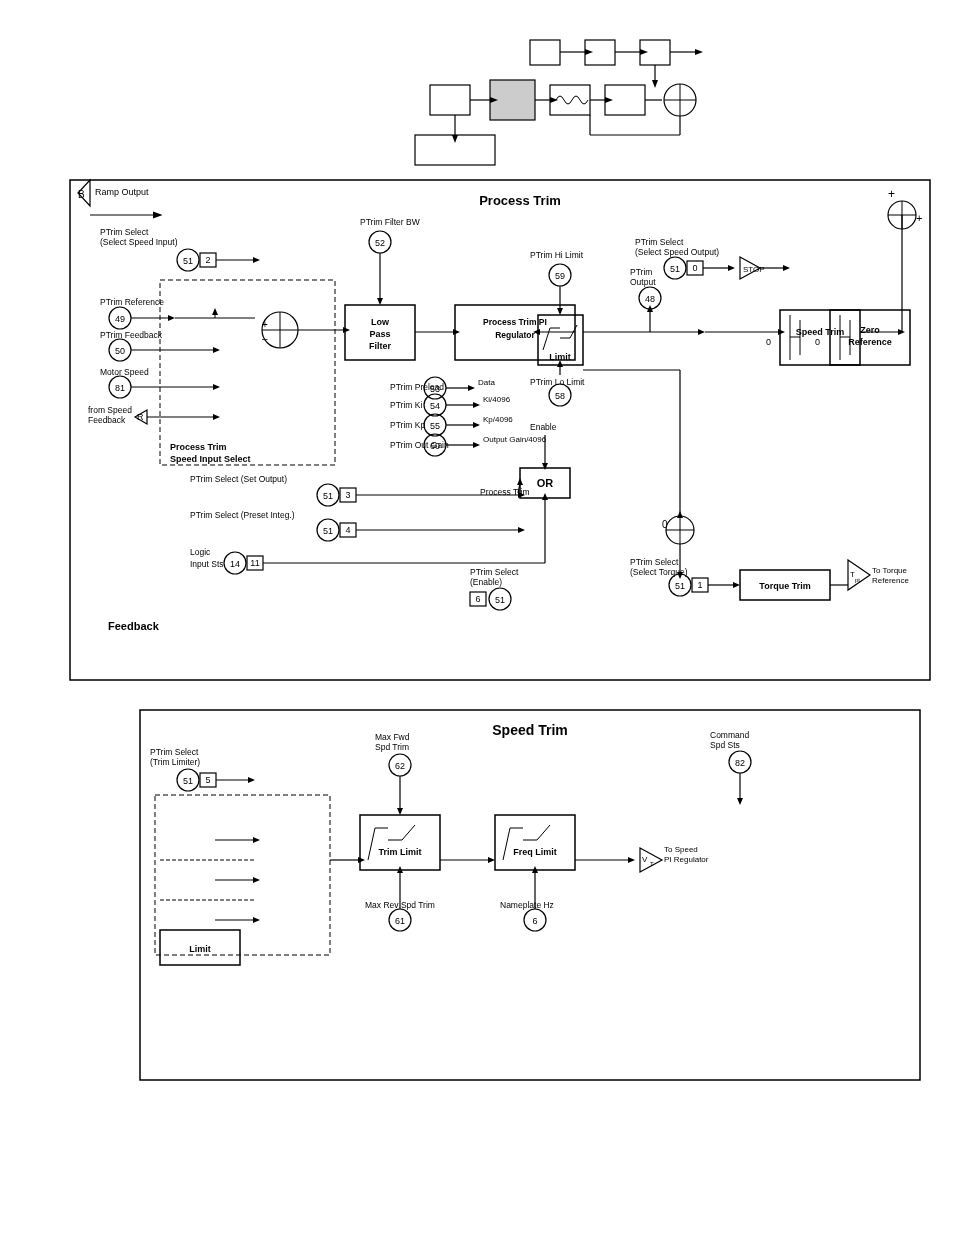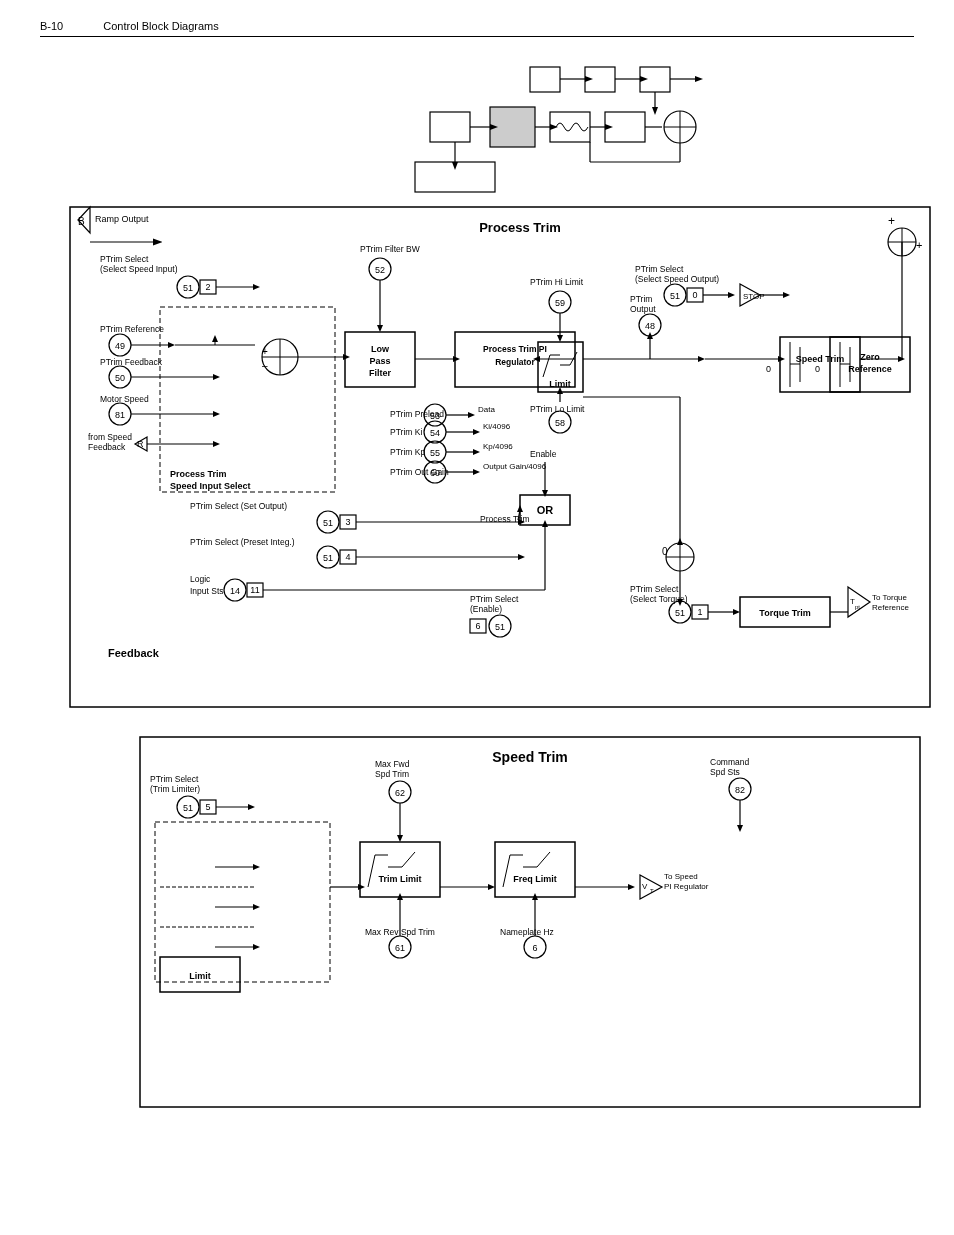--- a/index.html
+++ b/index.html
@@ -58,24 +58,20 @@
     }
     text {
       font-family: Arial, sans-serif;
     }
   </style>
 </head>
 <body>
 
 <div class="page">
 
-  <div class="header">
-    <span class="header-left">B-10</span>
-    <span class="header-center">Control Block Diagrams</span>
-  </div>
 
 
   <div class="diagram-area">
     <svg width="900" height="1100" viewBox="0 0 900 1100">
 
       <g>
 
         <rect x="490" y="20" width="30" height="25" fill="none" stroke="#000" stroke-width="1.2"></rect>
         <rect x="545" y="20" width="30" height="25" fill="none" stroke="#000" stroke-width="1.2"></rect>
         <rect x="600" y="20" width="30" height="25" fill="none" stroke="#000" stroke-width="1.2"></rect>

